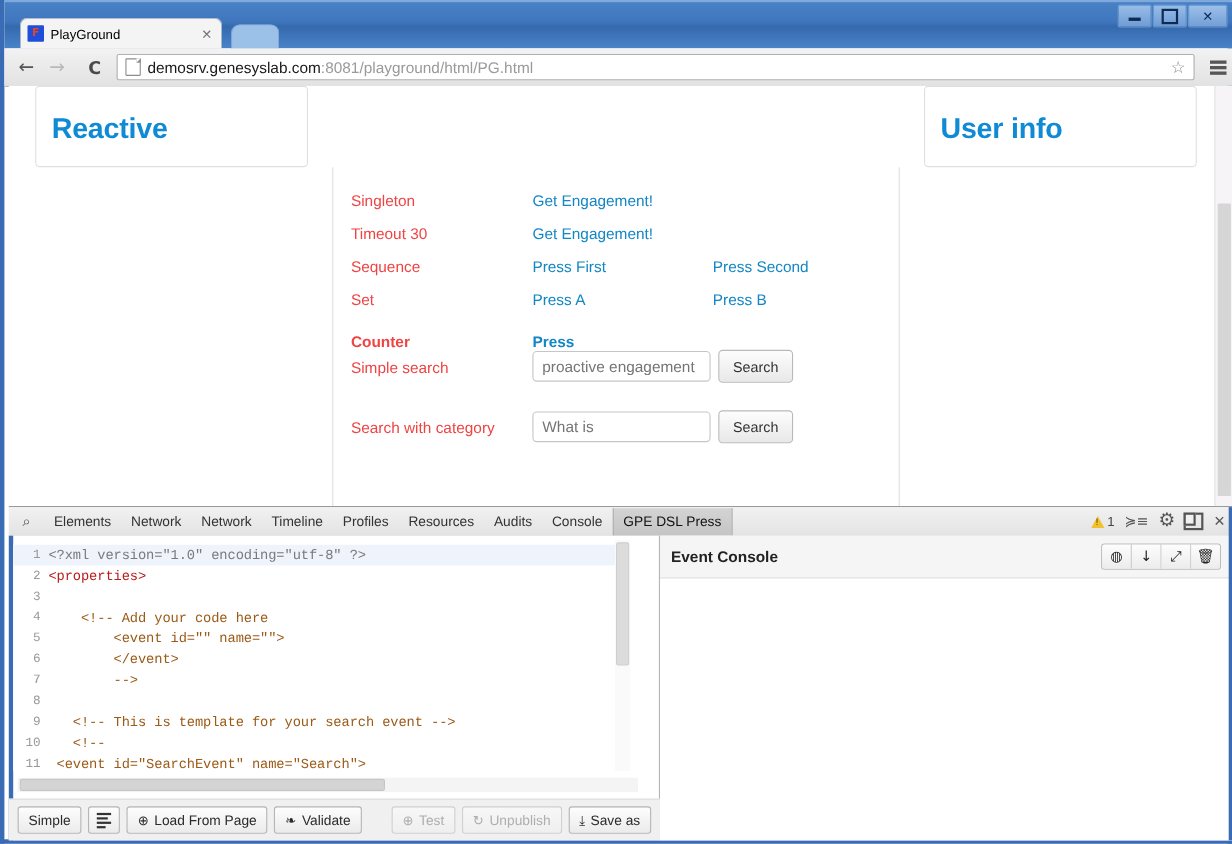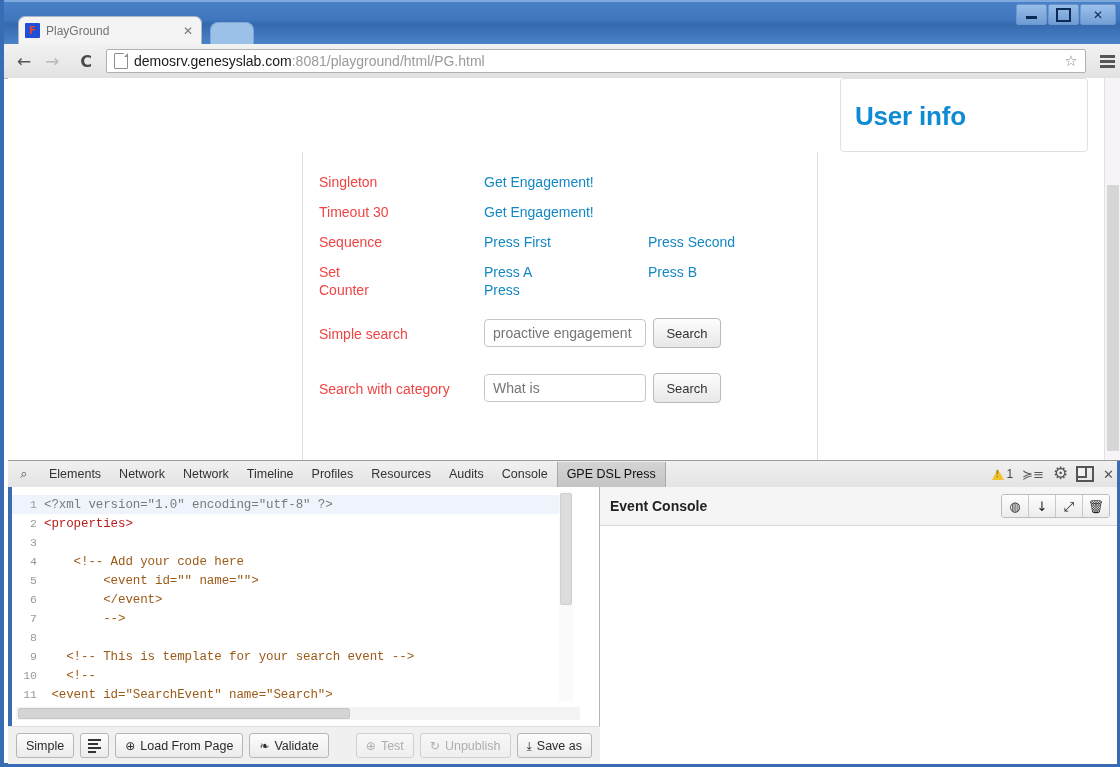--- a/index.html
+++ b/index.html
@@ -48,21 +48,21 @@
   }
   .favicon{
     width:15px;height:15px;margin-right:6px;flex:0 0 auto;
     background:#1f4fd8;border-radius:1px;position:relative;
     display:flex;align-items:center;justify-content:center;
   }
   .favicon i{
     font-style:normal;color:#e8442a;font-weight:bold;font-size:10px;
     font-family:"DejaVu Sans",sans-serif;line-height:1;
   }
-  .tab-title{font-size:12px;color:#737373;flex:1 1 auto;white-space:nowrap;overflow:hidden;}
+  .tab-title{font-size:12px;color:#000000;flex:1 1 auto;white-space:nowrap;overflow:hidden;}
   .tab-close{
     width:14px;height:14px;flex:0 0 auto;color:#777;font-size:12px;
     display:flex;align-items:center;justify-content:center;line-height:1;
   }
   .newtab{
     position:absolute;left:206px;top:6px;width:42px;height:22px;
     background:#9cc1e8;border:1px solid #7fa6d2;border-bottom:none;
     border-radius:8px 8px 0 0;
     transform:skewX(0deg);
   }
@@ -304,20 +304,23 @@
     <div class="menubtn">
         <span></span>
         <span></span>
         <span></span>
       </div>
   </div>
 
   <div class="viewport">
     <div class="pagecanvas">
 
+      <div class="card" id="card-reactive">
+        <h2>Reactive</h2>
+      </div>
 
 
       <div class="card" id="card-userinfo">
         <h2>User info</h2>
       </div>
 
       <div class="panel-body">
 
         <div class="prow" style="top:20px;">
           <span class="plabel">Singleton</span>
@@ -334,21 +337,21 @@
           <a class="plink c1" href="#">Press First</a>
           <a class="plink c2" href="#">Press Second</a>
         </div>
 
         <div class="prow" style="top:110px;">
           <span class="plabel">Set</span>
           <a class="plink c1" href="#">Press A</a>
           <a class="plink c2" href="#">Press B</a>
         </div>
 
-        <div class="prow" style="top:128px;">
+        <div class="prow" style="top:148px;font-weight:bold;">
           <span class="plabel">Counter</span>
           <a class="plink c1" href="#">Press</a>
         </div>
 
         <div class="prow" style="top:172px;">
           <span class="plabel">Simple search</span>
           <input class="txtin" type="text" placeholder="proactive engagement" style="">
           <button class="srchbtn">Search</button>
         </div>
 

